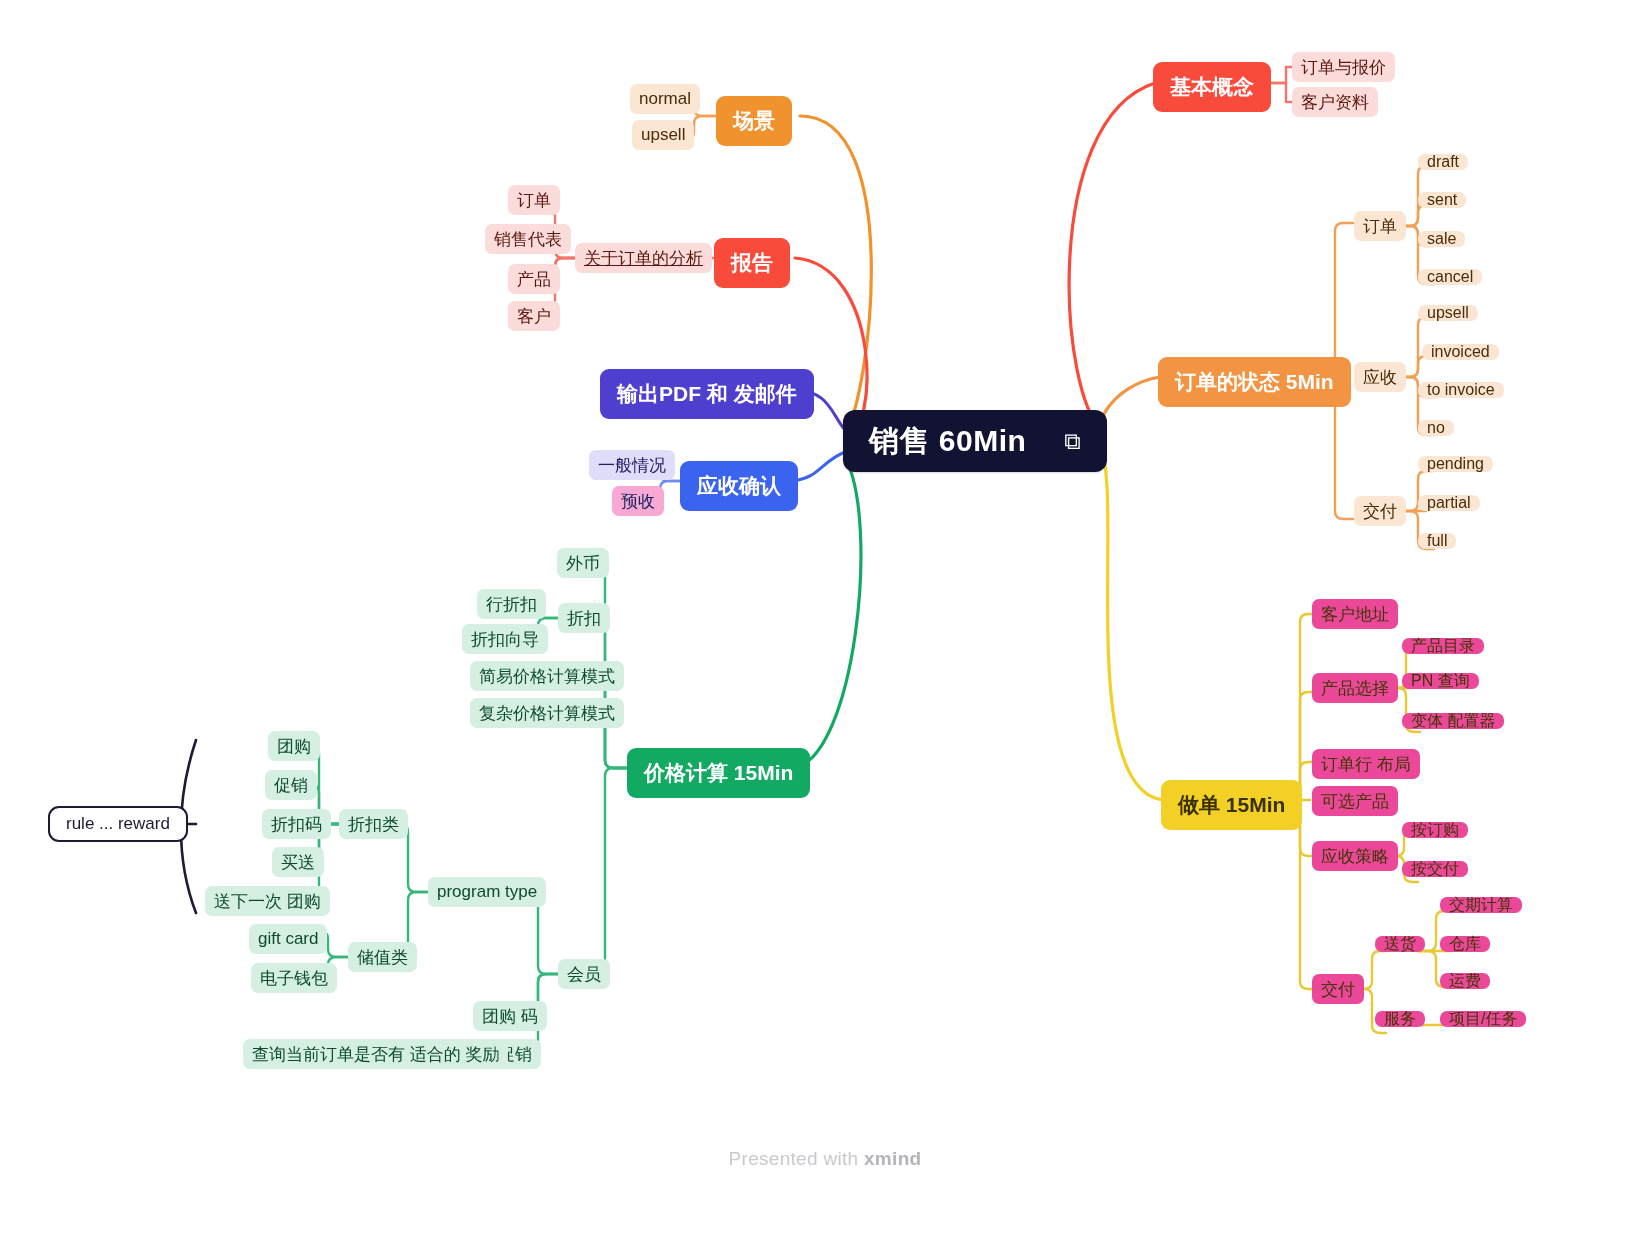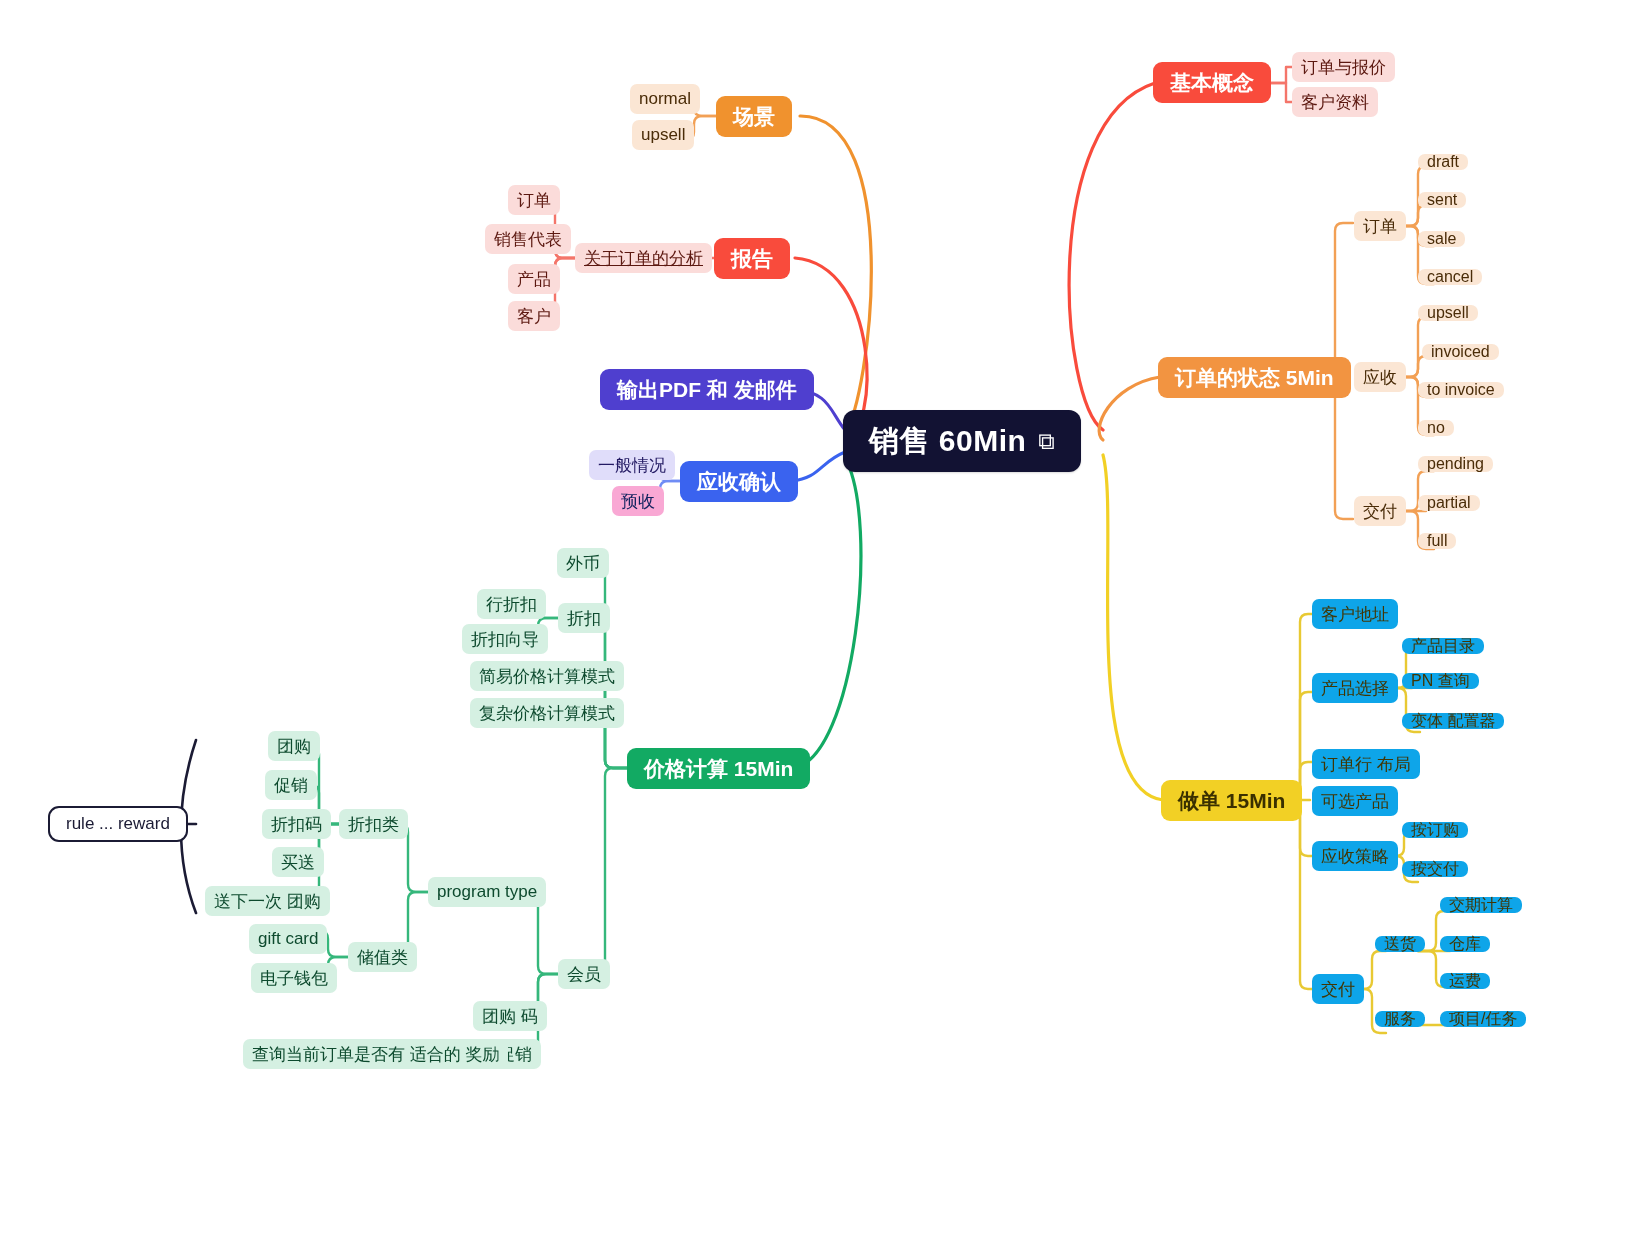--- a/index.html
+++ b/index.html
@@ -6,40 +6,40 @@
   body{width:1650px;height:1253px;position:relative;overflow:hidden;
        font-family:"Liberation Sans","DejaVu Sans",sans-serif;}
   #canvas{position:absolute;left:0;top:0;width:1650px;height:1253px;}
   svg.links{position:absolute;left:0;top:0;width:1650px;height:1253px;pointer-events:none;}
   .node{position:absolute;display:flex;align-items:center;justify-content:center;
         box-sizing:border-box;white-space:nowrap;}
 
   
   .root{background:#121233;color:#ffffff;border-radius:12px;
         font-size:30px;font-weight:700;letter-spacing:.5px;
-        padding:0 26px;height:62px;box-shadow:0 1px 2px rgba(0,0,0,.15);}
+        padding:0 26px;height:62px;box-shadow:0 1px 2px rgba(0,0,0,.15);gap:26px;}
   .root .glyph{margin-left:12px;font-size:23px;font-weight:400;}
 
   
-  .l1{border-radius:9px;height:41px;padding:0 17px;color:#ffffff;
+  .l1{border-radius:9px;height:50px;padding:0 17px;color:#ffffff;
       font-size:21px;font-weight:700;}
   .l1.red{background:#f94b3c;}
   .l1.orange{background:#f29441;}
   .l1.yellow{background:#f2d025;color:#3a3000;}
   .l1.purple{background:#4f3fcf;}
   .l1.blue{background:#3a63ef;}
   .l1.green{background:#12aa63;}
   .l1.orange2{background:#f0922e;}
 
   
   .chip{border-radius:7px;height:30px;padding:0 9px;font-size:17px;}
   .chip.sm{height:16px;font-size:16px;}
   .c-red{background:#fbdcda;color:#5c1810;}
   .c-orange{background:#fbe6d4;color:#4a2c08;}
-  .c-yellow{background:#0ea5e9;color:#413604;}
+  .c-yellow{background:#ec4899;color:#413604;}
   .c-purple{background:#e0ddfa;color:#231a63;}
   .c-blue{background:#f9a8d4;color:#11235e;}
   .c-green{background:#d5f0e2;color:#0d4a2e;}
 
   
   .floating{background:#ffffff;border:2px solid #1b1b34;border-radius:11px;
             height:36px;padding:0 16px;font-size:17px;color:#1b1b34;}
 
   .footer{position:absolute;left:0;top:1148px;width:1650px;text-align:center;
           font-size:19px;color:#c9c9ce;letter-spacing:.3px;}
@@ -387,14 +387,17 @@
     <span>gift card</span>
     </div>
   <div class="node chip c-green" style="left:251px;top:963px;">
     <span>电子钱包</span>
     </div>
 
   <div class="node floating" style="left:48px;top:806px;">
     <span>rule ... reward</span>
   </div>
 
+  <div class="footer">
+    <span>Presented with </span><b>xmind</b>
+  </div>
 
 </div>
 
 </body></html>

